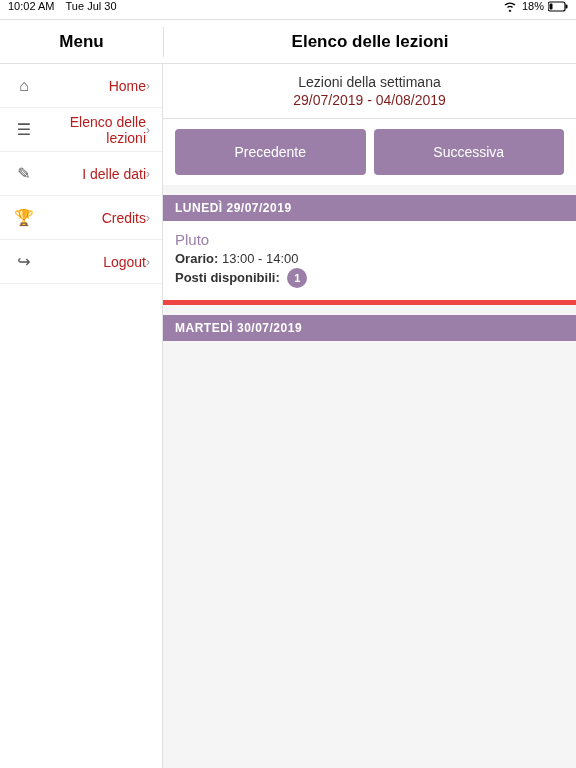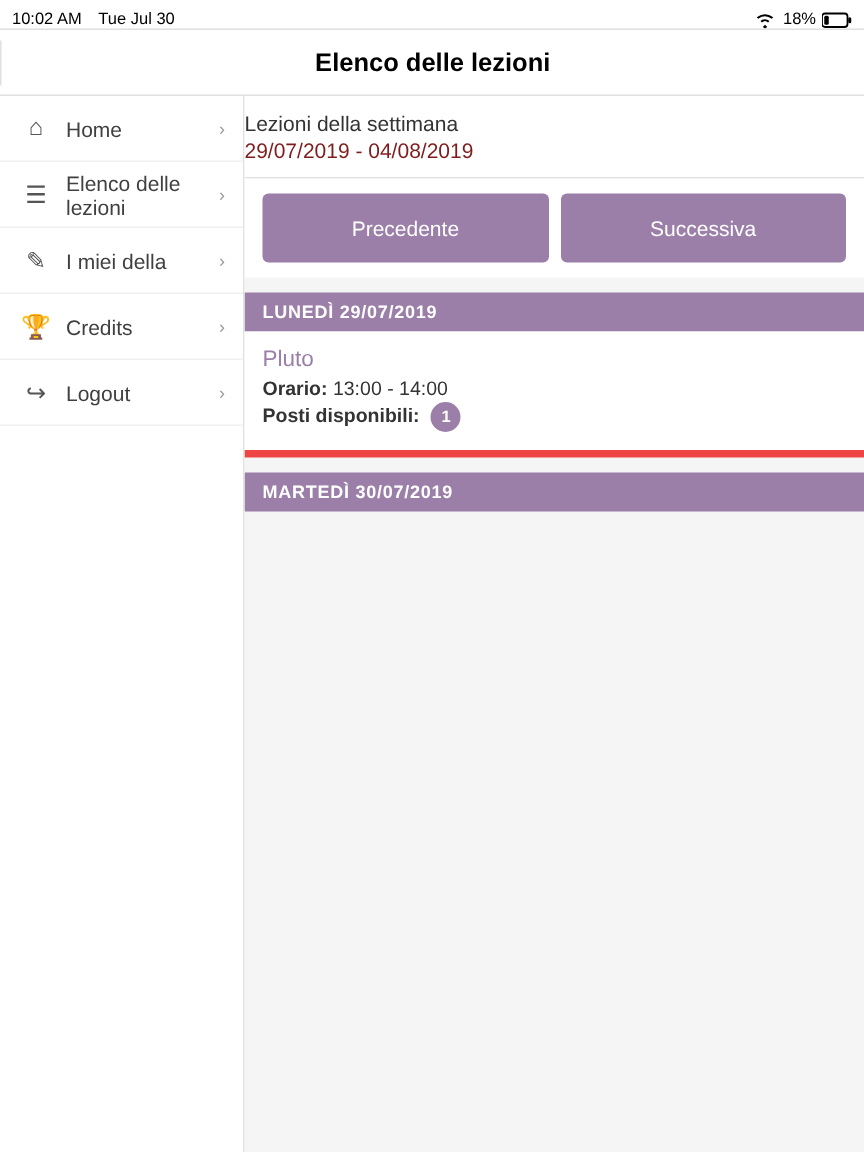--- a/index.html
+++ b/index.html
@@ -10,21 +10,21 @@
       background: #fff;
       overflow: hidden;
       position: relative;
     }
 
     
     #status-bar {
       height: 20px;
       background: #fff;
       display: flex;
-      align-items: flex-end;
+      align-items: flex-start;
       justify-content: space-between;
       padding: 0 8px;
       font-size: 11px;
       font-weight: 500;
       color: #000;
       border-bottom: 1px solid #e0e0e0;
     }
     .status-right {
       display: flex;
       align-items: center;
@@ -82,38 +82,40 @@
       display: flex;
       align-items: center;
       justify-content: center;
       color: #555;
       font-size: 16px;
       margin-right: 8px;
     }
     .sidebar-item-label {
       flex: 1;
       font-size: 14px;
-      color: #404040;
+      color: #b91c1c;
+      text-align: right;
     }
     .sidebar-item-chevron {
       color: #999;
       font-size: 12px;
     }
 
     
     #main-content {
       flex: 1;
       background: #f5f5f5;
       overflow-y: auto;
     }
 
     
     #week-header {
       background: #fff;
       padding: 10px 0;
+      text-align: center;
       border-bottom: 1px solid #e0e0e0;
     }
     #week-title {
       font-size: 14px;
       color: #333;
       margin-bottom: 2px;
     }
     #week-dates {
       font-size: 14px;
       color: #7f1d1d;
@@ -204,40 +206,41 @@
 
     <svg width="20" height="11" viewBox="0 0 20 11">
       <rect x="0" y="1" width="17" height="9" rx="2" ry="2" fill="none" stroke="#000" stroke-width="1.2"></rect>
       <rect x="17.5" y="3.5" width="2" height="4" rx="1" fill="#000"></rect>
       <rect x="1.5" y="2.5" width="3" height="6" rx="1" fill="#000"></rect>
     </svg>
   </div>
 </div>
 
 <div id="title-bar">
+  <div id="sidebar-title">Menu</div>
   <div style="width:1px; height:30px; background:#e0e0e0;"></div>
   <div id="main-title">Elenco delle lezioni</div>
 </div>
 
 <div id="layout">
 
   <div id="sidebar">
   <div class="sidebar-item">
     <div class="sidebar-item-icon">⌂</div>
     <div class="sidebar-item-label">Home</div>
     <div class="sidebar-item-chevron">›</div>
   </div>
       <div class="sidebar-item">
     <div class="sidebar-item-icon">☰</div>
     <div class="sidebar-item-label">Elenco delle lezioni</div>
     <div class="sidebar-item-chevron">›</div>
   </div>
       <div class="sidebar-item">
     <div class="sidebar-item-icon">✎</div>
-    <div class="sidebar-item-label">I miei della</div>
+    <div class="sidebar-item-label">I delle dati</div>
     <div class="sidebar-item-chevron">›</div>
   </div>
       <div class="sidebar-item">
     <div class="sidebar-item-icon">🏆</div>
     <div class="sidebar-item-label">Credits</div>
     <div class="sidebar-item-chevron">›</div>
   </div>
       <div class="sidebar-item">
     <div class="sidebar-item-icon">↪</div>
     <div class="sidebar-item-label">Logout</div>

